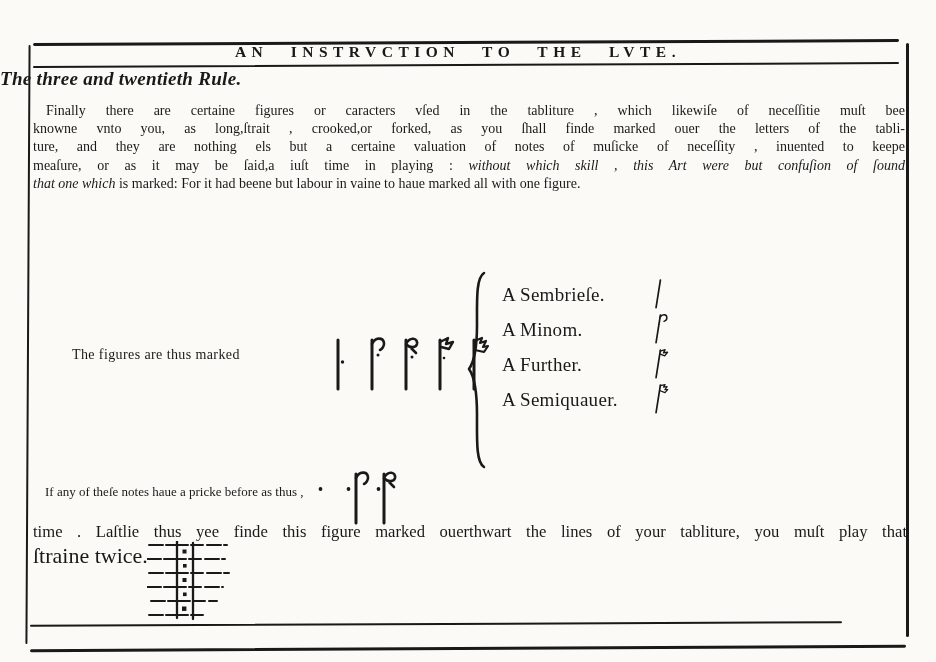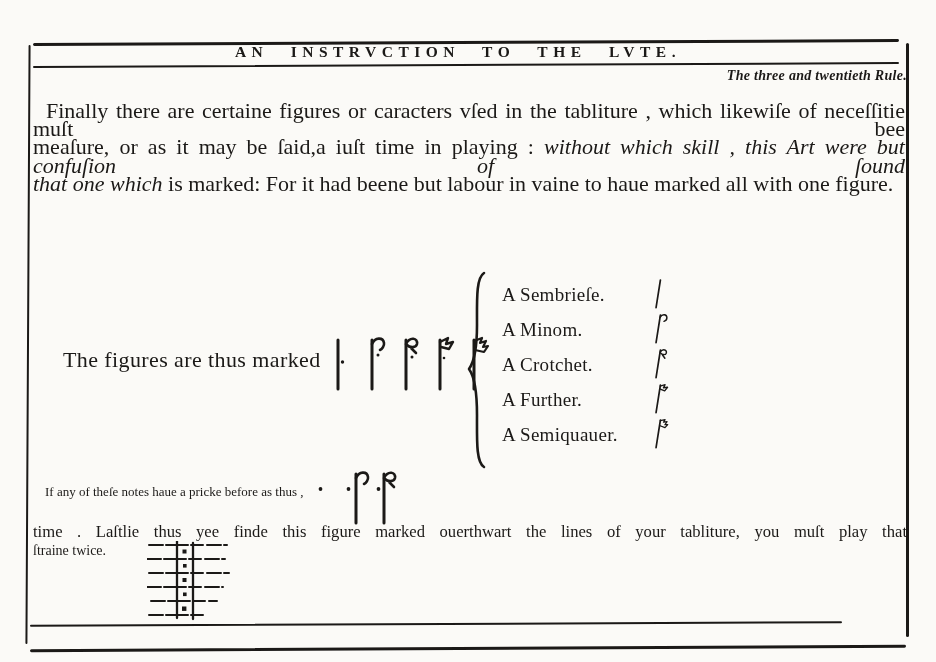--- a/index.html
+++ b/index.html
@@ -18,45 +18,45 @@
   .left-border{left:27px;top:29px;width:2.4px;height:599px;transform:rotate(0.3deg);}
   .right-border{left:906px;top:27px;width:2.6px;height:594px;}
   .bottom-inner-rule{left:30px;top:607px;width:812px;height:2.2px;transform:rotate(-0.25deg);}
   .bottom-border{left:30px;top:631px;width:876px;height:2.6px;transform:rotate(-0.3deg);}
 
   .header{
     position:absolute;left:0;right:0;top:27px;text-align:center;
     font-size:15.5px;letter-spacing:5.5px;word-spacing:13px;font-weight:600;
   }
   .subtitle{
-    position:absolute;left:0;right:9px;top:52px;text-align:right;
-    font-style:italic;font-weight:bold;font-size:14px;letter-spacing:0.3px;
+    position:absolute;left:0;right:9px;top:52px;text-align:left;
+    font-style:italic;font-weight:bold;font-size:19px;letter-spacing:0.3px;
   }
 
-  .para1{position:absolute;left:33px;top:86px;width:872px;font-size:22px;line-height:18.2px;}
+  .para1{position:absolute;left:33px;top:86px;width:872px;font-size:14px;line-height:18.2px;}
   .pline{white-space:normal;}
   .jline{text-align:justify;text-align-last:justify;}
   .lline{text-align:left;}
   .ind{text-indent:13px;}
 
-  .fig-label{position:absolute;left:63px;top:331px;font-size:22px;letter-spacing:0.4px;}
+  .fig-label{position:absolute;left:72px;top:331px;font-size:14px;letter-spacing:0.4px;}
   .fig-row{position:absolute;left:330px;top:320px;display:flex;gap:8px;align-items:flex-start;}
   .fig-row svg{display:block;}
   .brace{position:absolute;left:466px;top:254px;}
   .fig-list{position:absolute;left:502px;top:261px;display:flex;flex-direction:column;}
   .fig-item{display:flex;align-items:center;width:170px;height:35px;}
   .fig-name{font-size:19px;letter-spacing:0.3px;flex:0 0 auto;}
   .fig-item svg{margin-left:auto;transform:rotate(9deg);}
 
   .p2l1{position:absolute;left:33px;top:452px;width:874px;display:flex;align-items:flex-start;}
   .p2l1 .txt{font-size:13px;padding-top:16px;}
   .p2l1 .intro{text-indent:12px;}
   .p2l1 svg{margin:2px 10px 0 12px;flex:0 0 auto;}
   .p2l2{position:absolute;left:33px;top:506px;width:874px;font-size:16.6px;text-align:justify;text-align-last:justify;}
-  .p2l3{position:absolute;left:33px;top:527px;font-size:14px;}
+  .p2l3{position:absolute;left:33px;top:527px;font-size:22px;}
   .tabfig{position:absolute;left:147px;top:525px;}
 
   .catchword{position:absolute;left:843px;top:644px;font-style:italic;font-weight:bold;font-size:17px;letter-spacing:1px;}
 
   svg{color:var(--ink);}
   .ink-stroke{stroke:currentColor;fill:none;stroke-linecap:round;stroke-linejoin:round;}
 </style>
 </head>
 <body>
 
@@ -89,20 +89,22 @@
   <div class="rule top-rule"></div>
   <div class="header">AN INSTRVCTION TO THE LVTE.</div>
   <div class="rule header-rule"></div>
   <div class="rule-v left-border"></div>
   <div class="rule-v right-border"></div>
 
   <div class="subtitle">The three and twentieth Rule.</div>
 
   <div class="para1">
     <div class="pline jline ind"><span>Finally there are certaine figures or caracters vſed in the tabliture ,  which likewiſe of neceſſitie muſt bee</span></div>
+    <div class="pline jline"><span>knowne vnto you, as long,ſtrait ,  crooked,or forked, as you ſhall finde marked ouer the letters of the tabli-</span></div>
+    <div class="pline jline"><span>ture, and they are nothing els but a certaine valuation of notes of muſicke of neceſſity , inuented to keepe</span></div>
     <div class="pline jline"><span>meaſure, or as it may be ſaid,a iuſt time in playing : </span><span style="font-style: italic;">without which skill , this Art were but confuſion of ſound</span></div>
     <div class="pline lline"><span style="font-style: italic;">that one which</span><span> is marked: For it had beene but labour in vaine to haue marked all with one  figure.</span></div>
   </div>
 
   <div class="fig-label">The figures are thus marked</div>
 
   <div class="fig-row">
     <svg width="26" height="58" viewBox="0 0 26 58">
       <use href="#note-1"></use>
         <circle cx="12.5" cy="26" r="1.7" fill="currentColor"></circle>
@@ -132,26 +134,20 @@
     <div class="fig-item">
       <span class="fig-name">A Sembrieſe.</span>
       <svg width="22" height="33" viewBox="0 0 26 58">
           <use href="#note-1"></use>
         </svg>
     </div>
     <div class="fig-item">
       <span class="fig-name">A Minom.</span>
       <svg width="22" height="33" viewBox="0 0 26 58">
           <use href="#note-2"></use>
-        </svg>
-    </div>
-    <div class="fig-item">
-      <span class="fig-name">A Crotchet.</span>
-      <svg width="22" height="33" viewBox="0 0 26 58">
-          <use href="#note-3"></use>
         </svg>
     </div>
     <div class="fig-item">
       <span class="fig-name">A Further.</span>
       <svg width="22" height="33" viewBox="0 0 26 58">
           <use href="#note-4"></use>
         </svg>
     </div>
     <div class="fig-item">
       <span class="fig-name">A Semiquauer.</span>

